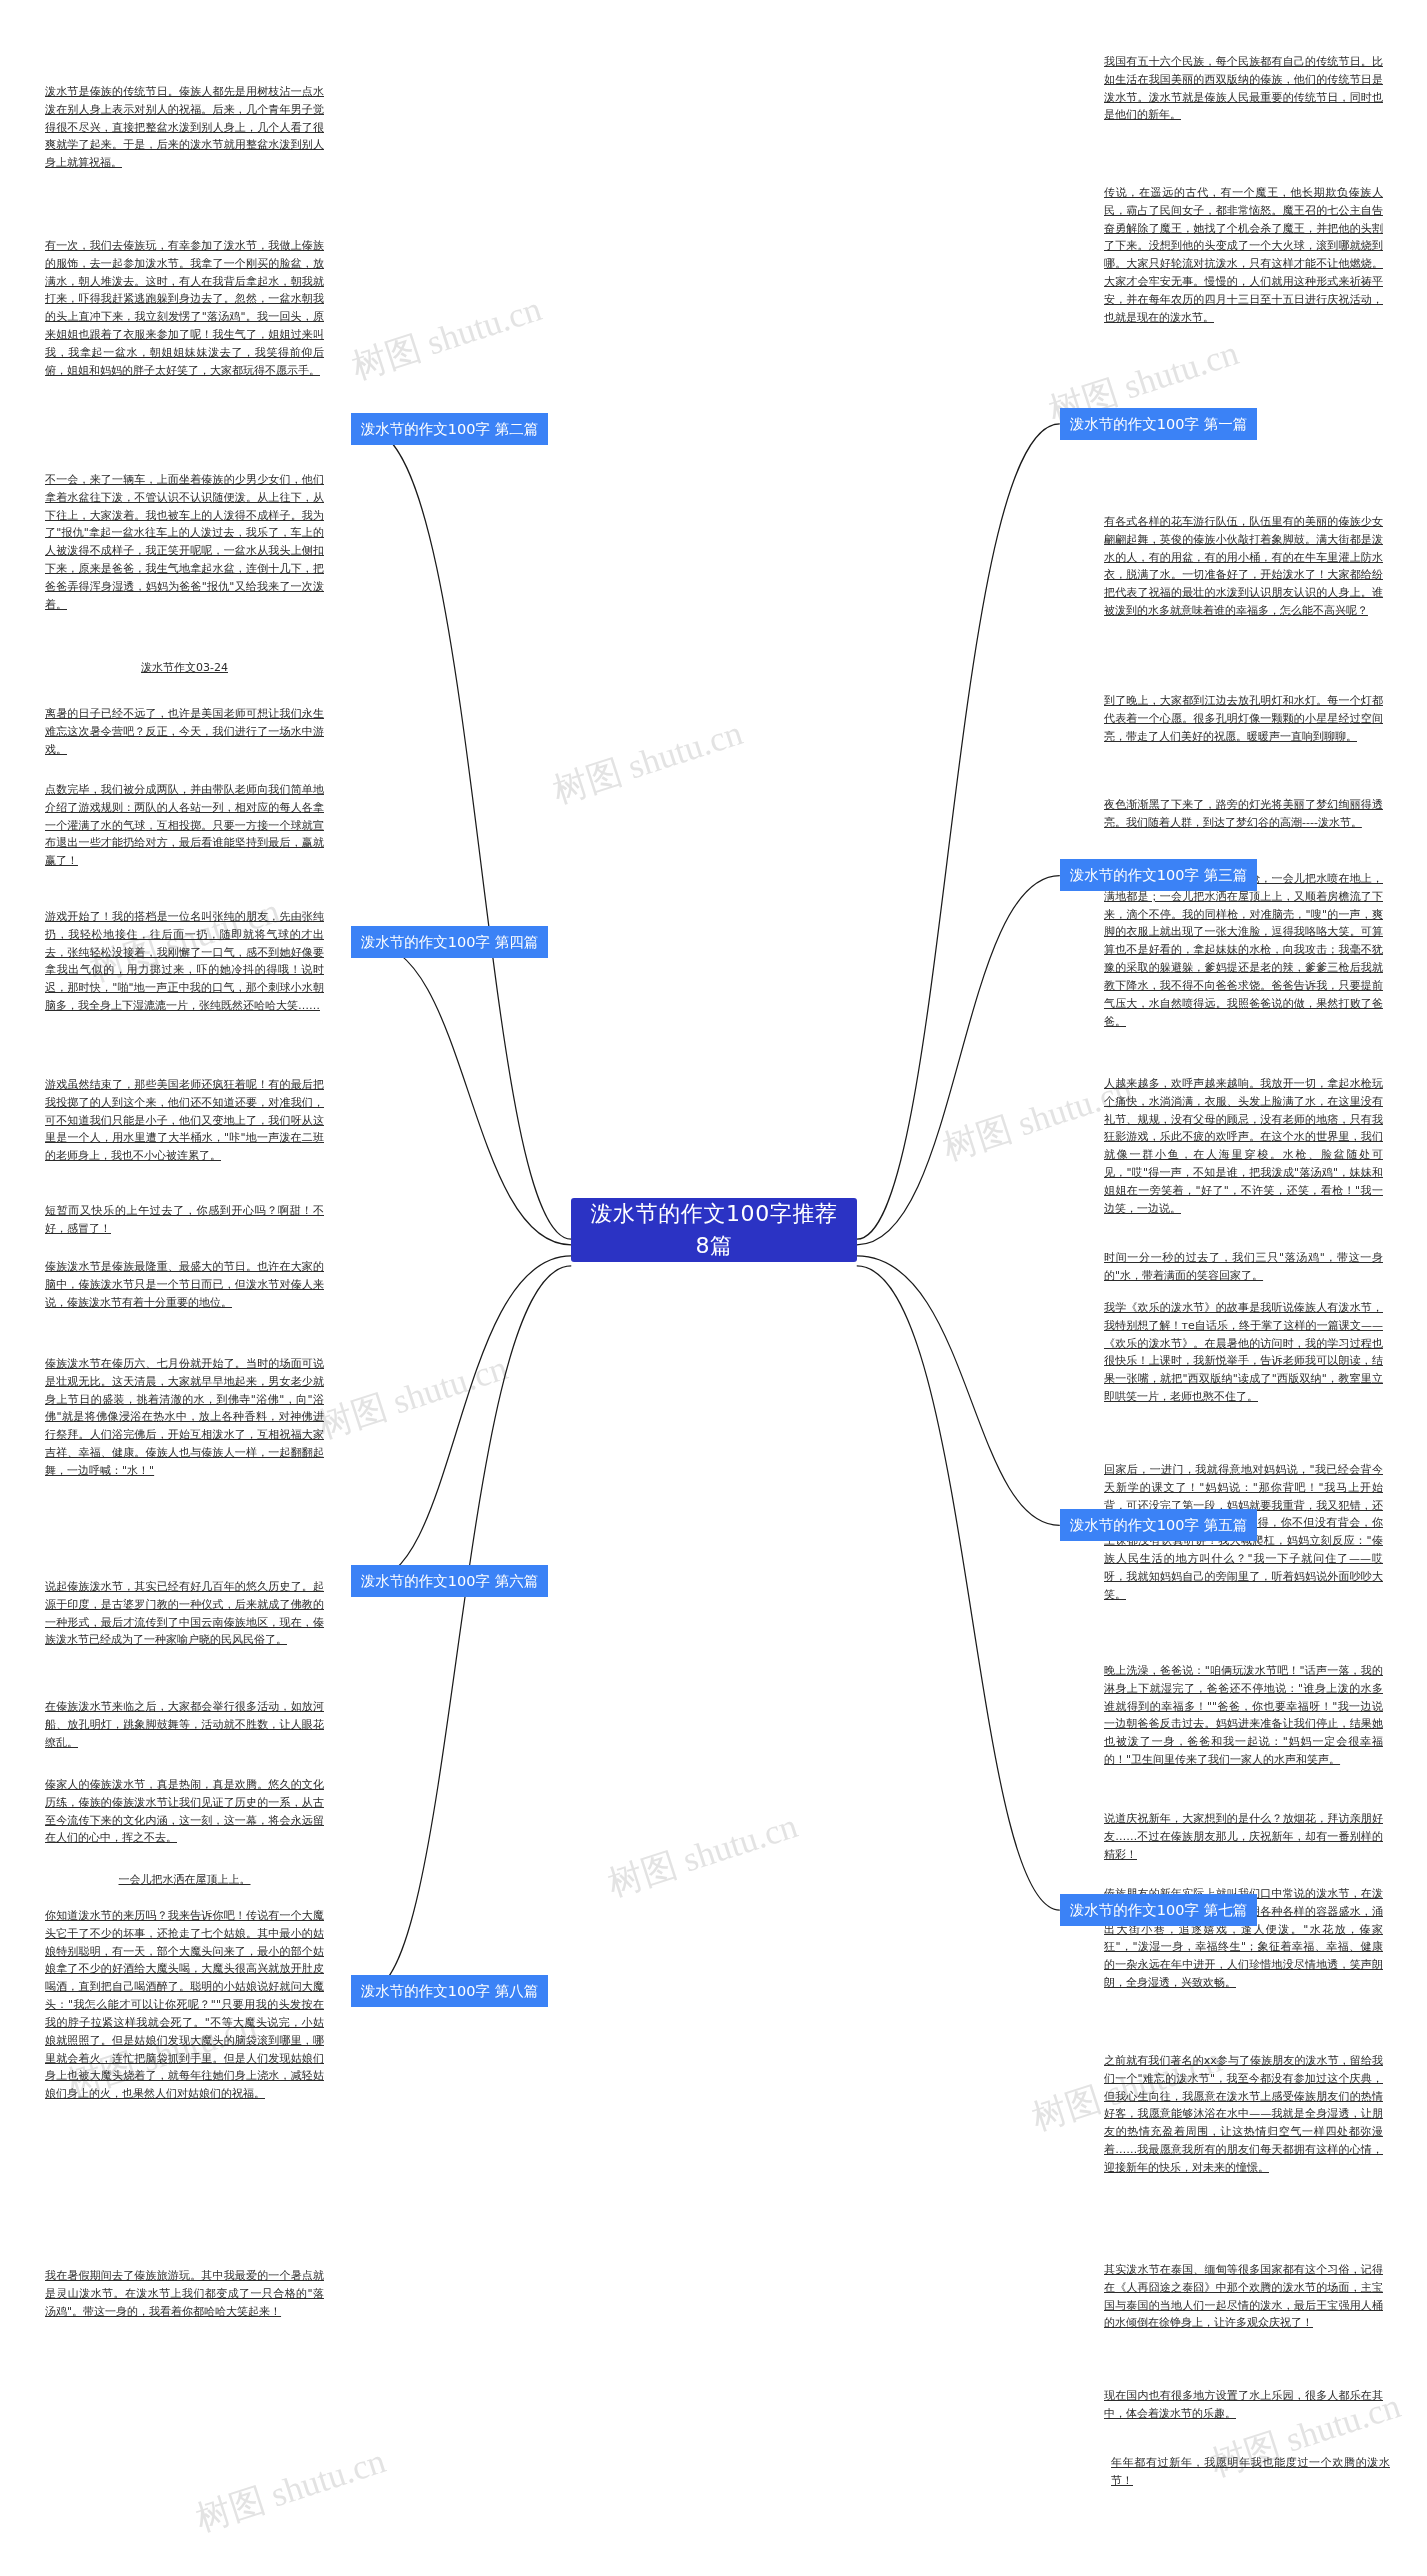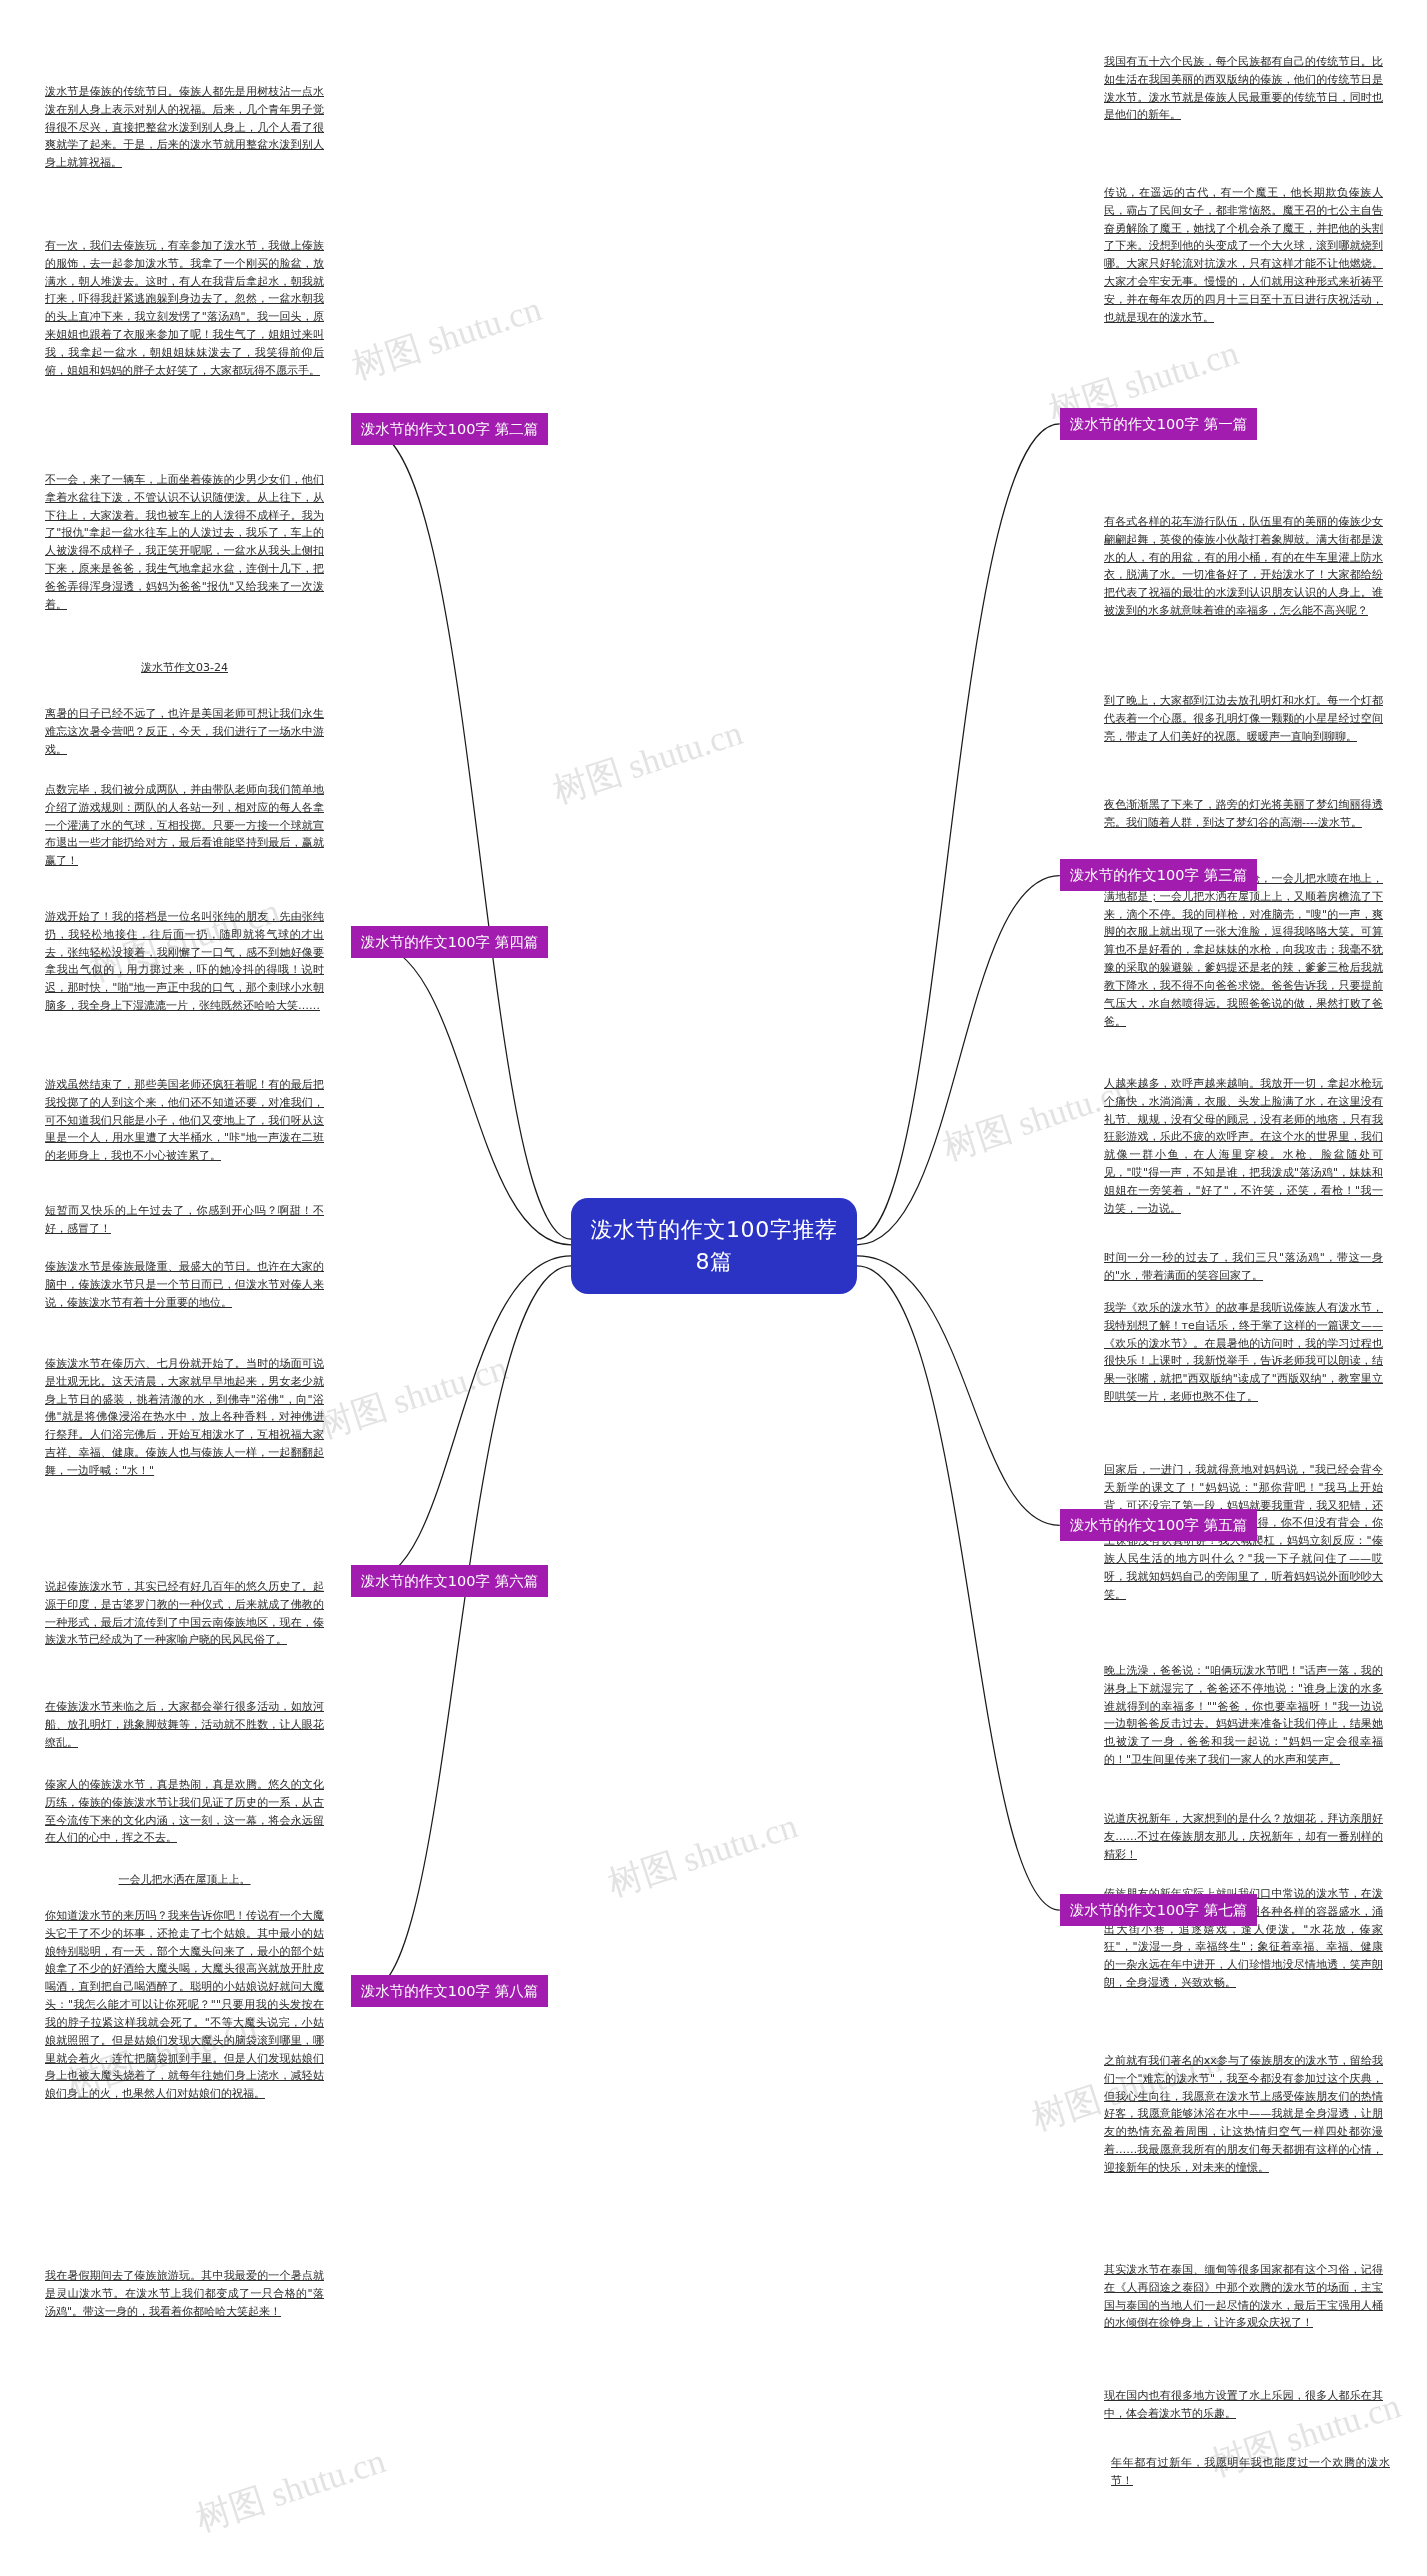--- a/index.html
+++ b/index.html
@@ -20,37 +20,37 @@
     transform:rotate(-18deg);
     transform-origin:left top;
     pointer-events:none;
     user-select:none;
     z-index:0;
   }
   
   #center-title{
     position:absolute;
     left:571px;top:1198px;
-    width:286px;height:96px;
+    width:286px;height:64px;
     background:#2b33c4;
-    border-radius:17px;
+    border-radius:3px;
     color:#ffffff;
     display:flex;align-items:center;justify-content:center;
     text-align:center;
     font-size:22px;
     line-height:1.45;
     letter-spacing:0.6px;
     z-index:5;
     box-sizing:border-box;
     padding:0 13.4px;
   }
   
   .node{
     position:absolute;
-    background:#a21caf;
+    background:#3b82f6;
     color:#ffffff;
     border-radius:0;
     font-size:14.5px;
     display:flex;align-items:center;justify-content:center;
     text-align:center;
     z-index:4;
     box-sizing:border-box;
     padding:0 5.6px;
     height:32px;
     width:197px;

